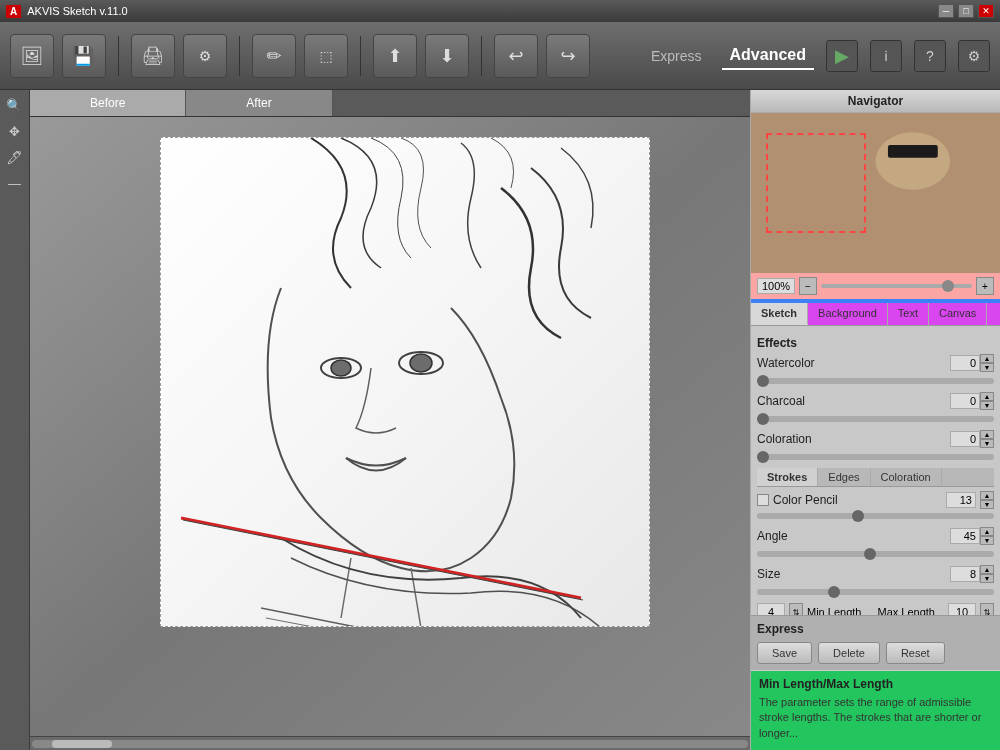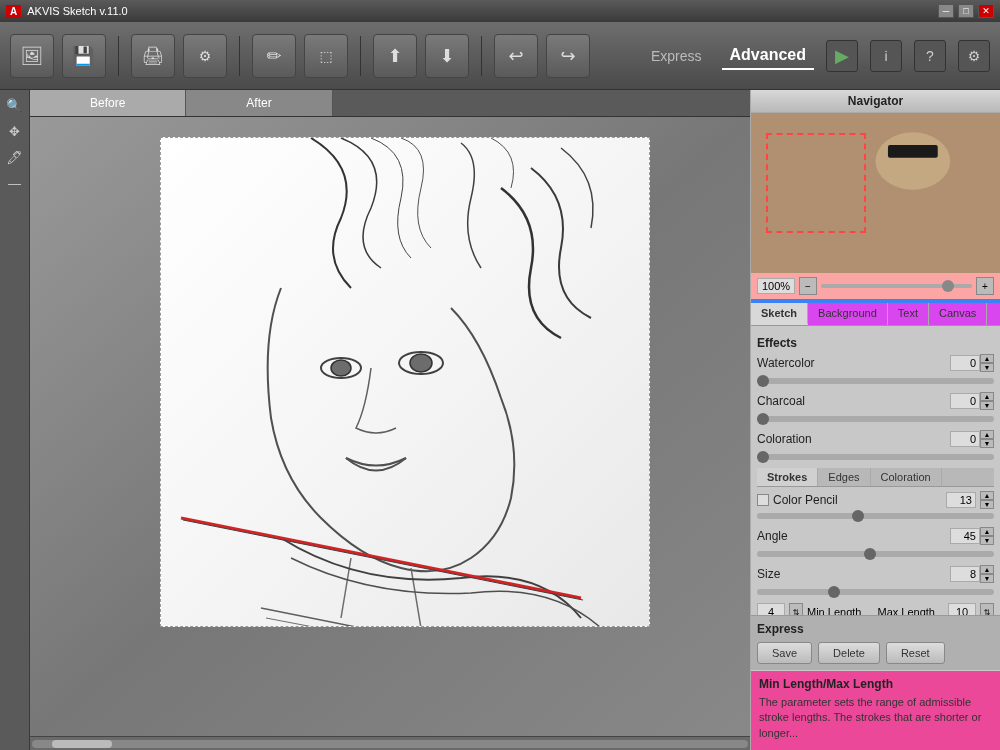--- a/index.html
+++ b/index.html
@@ -177,21 +177,21 @@
     #presets-section { background: #b0b0b0; border-top: 1px solid #999; padding: 6px; }
     .presets-title { font-weight: bold; font-size: 12px; color: #222; margin-bottom: 6px; }
     .presets-buttons { display: flex; gap: 6px; }
     .preset-btn {
       padding: 4px 14px; background: linear-gradient(to bottom, #ddd, #bbb);
       border: 1px solid #888; border-radius: 3px; font-size: 11px; cursor: pointer; color: #333;
     }
 
     
     #help-section {
-      background: #ec4899; border-top: 1px solid #ccc; padding: 6px 8px;
+      background: #22c55e; border-top: 1px solid #ccc; padding: 6px 8px;
       min-height: 80px;
     }
     #help-title { font-weight: bold; font-size: 12px; color: #222; margin-bottom: 4px; }
     #help-text { font-size: 11px; color: #333; line-height: 1.4; }
 
     
     .spin-wrapper { display: flex; flex-direction: column; }
     .spin-up, .spin-down {
       width: 14px; height: 9px; background: #bbb; border: 1px solid #888;
       display: flex; align-items: center; justify-content: center; font-size: 7px; cursor: pointer;

